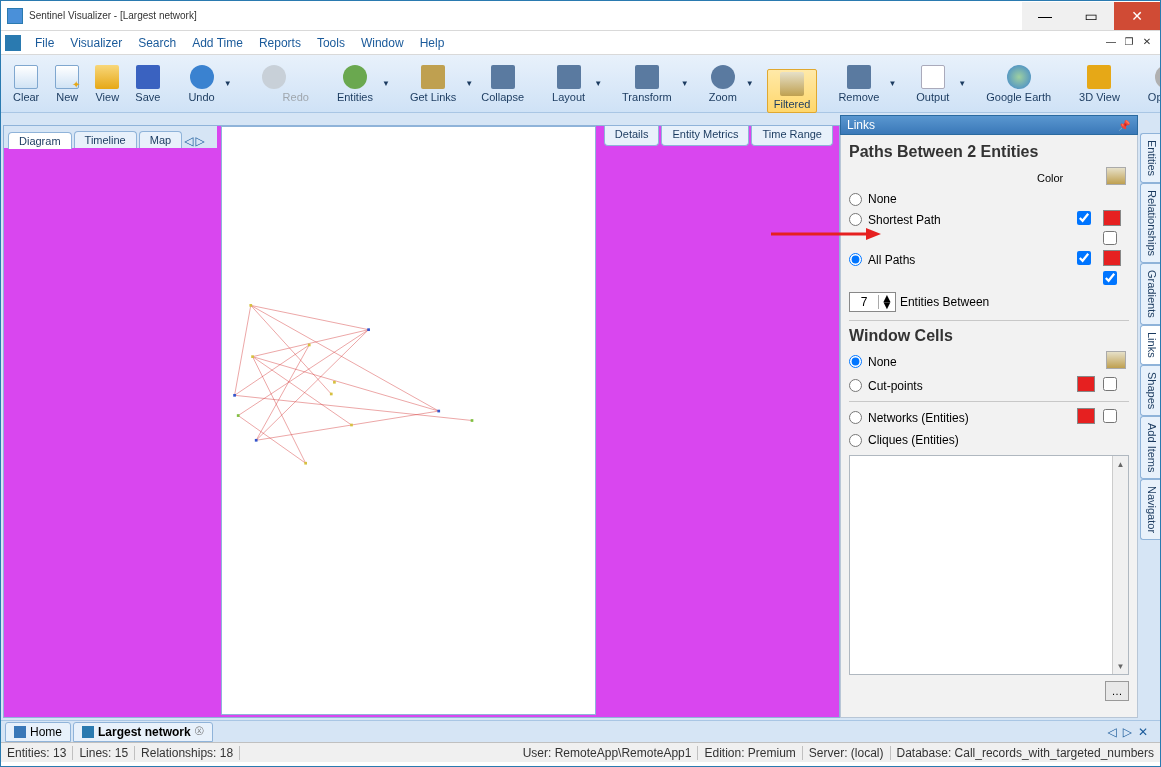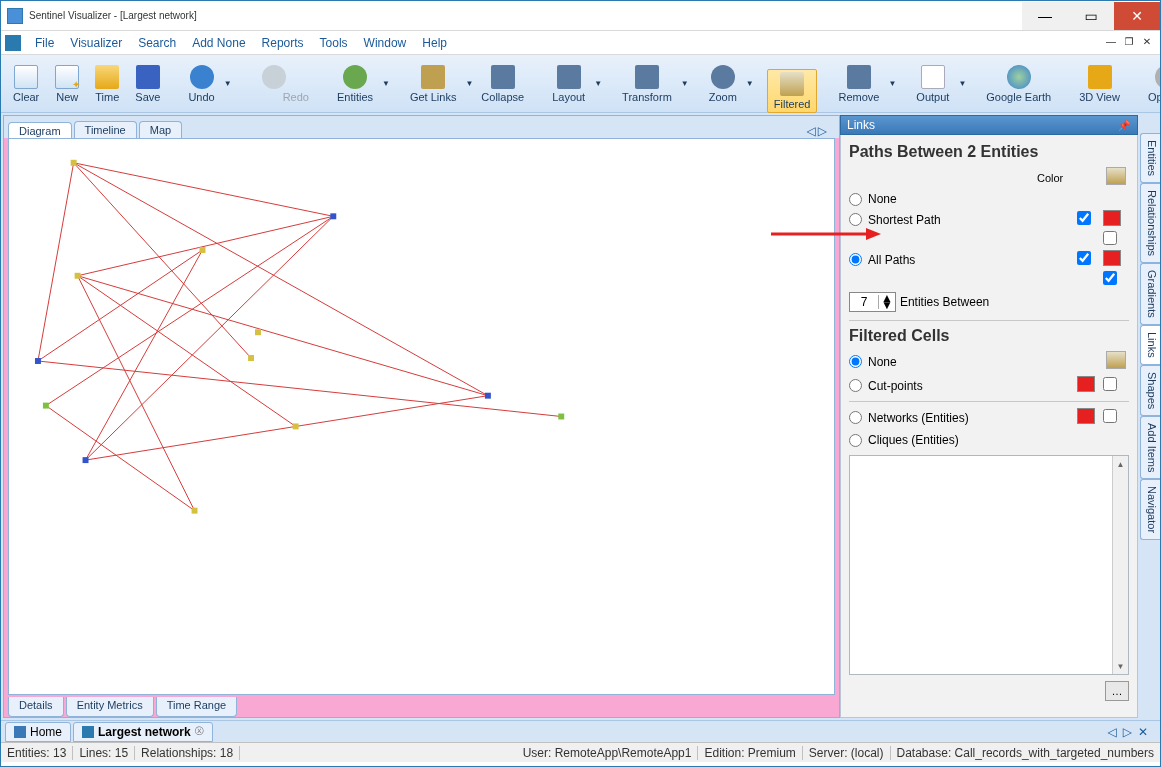--- a/index.html
+++ b/index.html
@@ -51,21 +51,21 @@
 .i-remove{background:#5a7aa0;}
 .i-output{background:#fff; border:1px solid #aab;}
 .i-ge{background:radial-gradient(#9ed0a0,#3a82d0); border-radius:50%;}
 .i-3d{background:#e6a817;}
 .i-opt{background:#b0b0b0; border-radius:50%;}
 
 
 .content { display: flex; height: calc(100% - 30px - 24px - 58px - 22px - 22px - 2px); background: #d6e5f5; position:relative;}
 
 
-.left { flex: 1; display: flex; flex-direction: column; background: #f9a8d4; border:1px solid #8fb3d9; margin:2px 0 2px 2px;}
+.left { flex: 1; display: flex; background: #d946ef; border:1px solid #8fb3d9; margin:12px 0 2px 2px;}
 .tabs-top { display: flex; align-items: flex-end; background:#d6e5f5; padding: 0 4px; height:22px; position:relative;}
 .tab { padding: 2px 10px; border: 1px solid #8fb3d9; border-bottom:none; border-top-left-radius:4px; border-top-right-radius:4px; background: #e8f1fb; margin-right: 2px; font-size:11px; color:#1a3a5f;}
 .tab.active { background: #fff; border-color:#8fb3d9; position:relative; top:1px;}
 .tabs-top .arrows { margin-left:auto; display:flex; gap:2px; color:#1a5a9a; font-size:10px; padding-right:8px;}
 .canvas-wrap { flex:1; background:#fff; border:1px solid #8fb3d9; margin:0 4px 2px 4px; position:relative; overflow:hidden;}
 .tabs-bottom { display:flex; padding:0 4px; height:20px;}
 .tabs-bottom .tab { border-top:none; border-bottom:1px solid #8fb3d9; border-top-left-radius:0; border-top-right-radius:0; border-bottom-left-radius:4px; border-bottom-right-radius:4px; background:#e8f1fb;}
 
 
 .doctabs { height: 22px; background: #d6e5f5; display:flex; align-items:center; padding:0 4px; border-top:1px solid #a9c6e4;}
@@ -132,21 +132,21 @@
     <div class="winbtn max">▭</div>
     <div class="winbtn close">✕</div>
   </div>
 </div>
 
 <div class="menubar">
   <span class="appicon2"></span>
   <span class="menuitem">File</span>
   <span class="menuitem">Visualizer</span>
   <span class="menuitem">Search</span>
-  <span class="menuitem">Add None</span>
+  <span class="menuitem">Add Time</span>
   <span class="menuitem">Reports</span>
   <span class="menuitem">Tools</span>
   <span class="menuitem">Window</span>
   <span class="menuitem">Help</span>
   <div class="mdi-ctrls">
     <span>—</span>
     <span>❐</span>
     <span>✕</span>
   </div>
 </div>
@@ -156,21 +156,21 @@
     <div class="tb-btn">
         <span class="tb-icon i-clear"></span>
         <span class="lbl">Clear</span>
       </div>
     <div class="tb-btn">
         <span class="tb-icon i-new"></span>
         <span class="lbl">New</span>
       </div>
     <div class="tb-btn">
         <span class="tb-icon i-open"></span>
-        <span class="lbl">Time</span>
+        <span class="lbl">View</span>
       </div>
     <div class="tb-btn">
         <span class="tb-icon i-save"></span>
         <span class="lbl">Save</span>
       </div>
   </div>
   <div class="tb-sep"></div>
   <div class="tb-group">
     <div class="tb-dd">
         <div class="tb-btn">
@@ -383,21 +383,21 @@
           <input value="7" style="">
           <div class="arrows">
               <span>▲</span>
               <span>▼</span>
             </div>
         </div>
         <span>Entities Between</span>
       </div>
 
       <div class="hr"></div>
-      <div class="group-title">Filtered Cells</div>
+      <div class="group-title">Window Cells</div>
       <div class="cells-grid">
         <label class="radio-row">
             <input type="radio" name="cells" checked="" style="">
             <span>None</span>
           </label>
         <div></div>
           <div style="text-align:center"><span class="filter-ic"></span></div>
 
         <label class="radio-row">
             <input type="radio" name="cells" style="">

